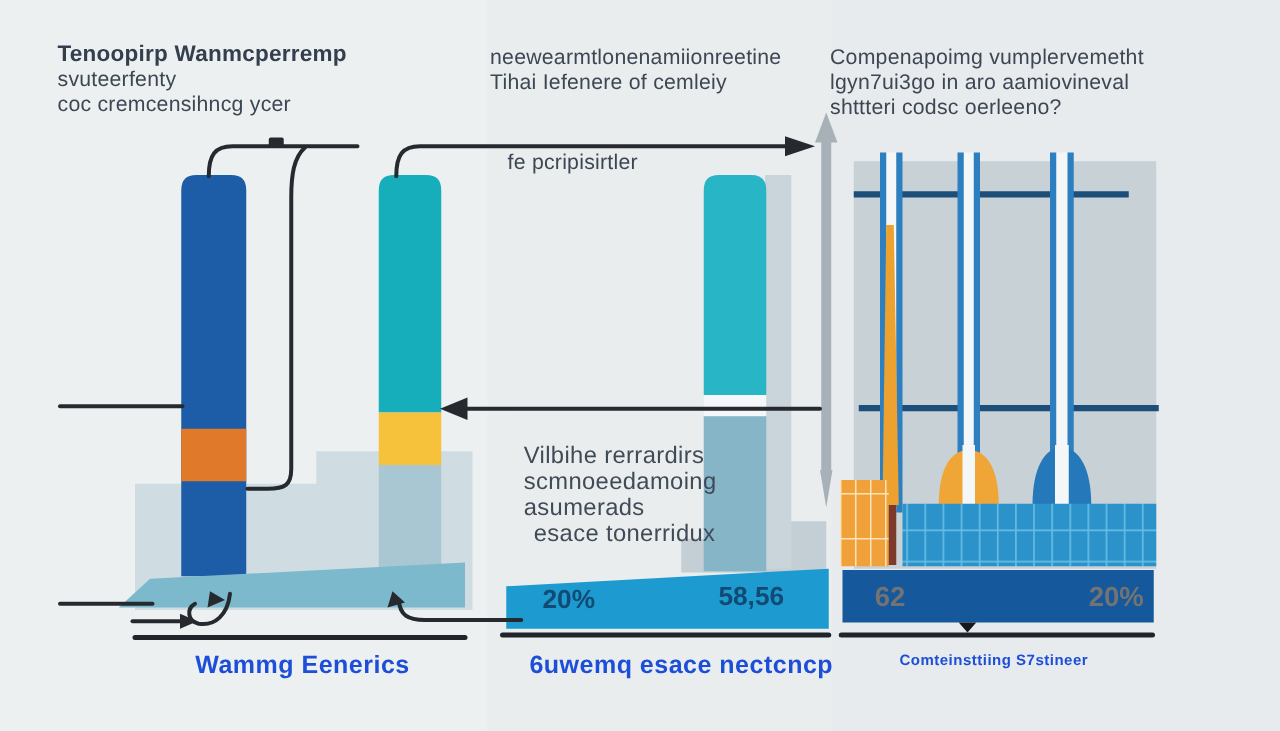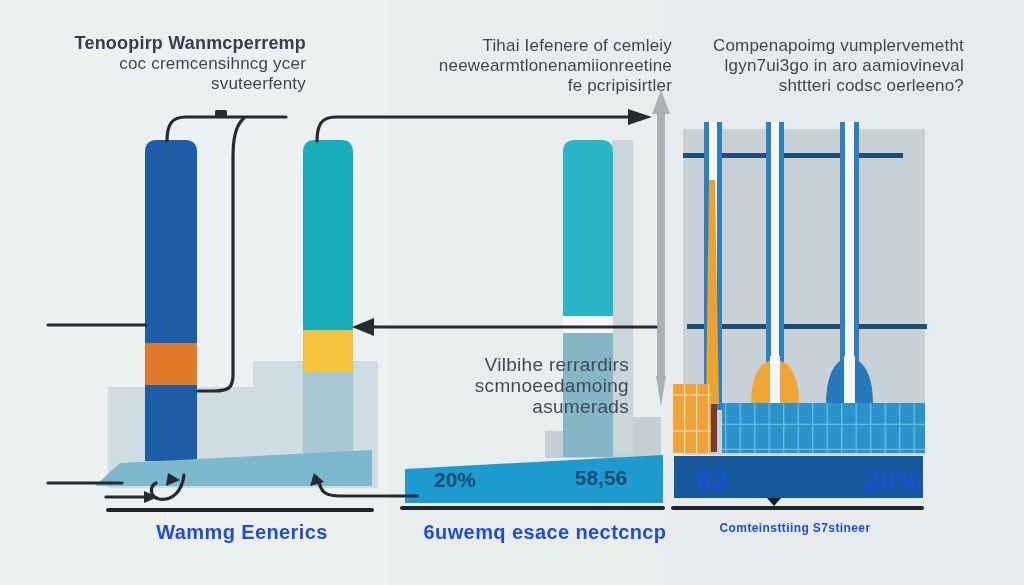--- a/index.html
+++ b/index.html
@@ -1,25 +1,25 @@
 <!DOCTYPE html>
 <html><head>
 <meta charset="utf-8">
 <style>
   html,body{margin:0;padding:0;}
   body{width:1024px;height:585px;overflow:hidden;font-family:"Liberation Sans",sans-serif;}
-  .stage{position:relative;width:1024px;height:585px;background:#e9edef;text-align:right;}
+  .stage{position:relative;width:1024px;height:585px;background:#e9edef;}
   .stage svg{position:absolute;left:0;top:0;}
   .note{position:absolute;color:#3d4754;font-size:17px;line-height:20px;letter-spacing:.2px;font-weight:500;}
   .note .l1{font-weight:600;font-size:18px;color:#343f4e;margin-bottom:1px;}
   .note-mid{position:absolute;color:#414b57;font-size:19px;line-height:21px;font-weight:500;letter-spacing:.3px;}
   .caption{position:absolute;transform:translateX(-50%);color:#1d4ed8;font-size:20px;font-weight:600;letter-spacing:.4px;white-space:nowrap;}
   .bannertxt{position:absolute;transform:translateX(-50%);font-weight:700;white-space:nowrap;}
   .bt-mid{color:#114a72;font-size:21px;}
-  .bt-right{color:#1d4ed8;font-size:28px;}
+  .bt-right{color:#737373;font-size:22px;}
 </style>
 </head>
 <body>
 
 <div class="stage">
 
   <svg width="1024" height="585" viewBox="0 0 1024 585">
     <defs>
       <pattern id="mosaicBlue" width="14.5" height="25" patternUnits="userSpaceOnUse">
         <rect width="14.5" height="25" fill="#2b93ca"></rect>
@@ -125,40 +125,41 @@
 
     <g stroke="#20252b" stroke-width="4" stroke-linecap="round">
       <path d="M108,510 L372,510"></path>
       <path d="M402,508 L663,508"></path>
       <path d="M673,508 L922,508"></path>
     </g>
   </svg>
 
   <div class="note" style="left:46px;top:33px;width:260px;">
     <div class="l1">Tenoopirp Wanmcperremp</div>
+    <div>svuteerfenty</div>
     <div>coc cremcensihncg ycer</div>
-    <div>svuteerfenty</div>
   </div>
 
   <div class="note" style="left:392px;top:36px;width:280px;">
+    <div>neewearmtlonenamiionreetine</div>
     <div>Tihai Iefenere of cemleiy</div>
-    <div>neewearmtlonenamiionreetine</div>
-    <div style="padding-left:14px;">fe pcripisirtler</div>
+    <div style="padding-left:14px;margin-top:44px;">fe pcripisirtler</div>
   </div>
 
   <div class="note" style="left:664px;top:36px;width:300px;">
     <div>Compenapoimg vumplervemetht</div>
     <div>lgyn7ui3go in aro aamiovineval</div>
     <div>shttteri codsc oerleeno?</div>
   </div>
 
   <div class="note-mid" style="left:419px;top:354px;width:210px;">
     <div>Vilbihe rerrardirs</div>
     <div>scmnoeedamoing</div>
     <div>asumerads</div>
+    <div style="padding-left:8px;">esace tonerridux</div>
   </div>
 
   <div class="bannertxt bt-mid" style="left:455px;top:468px;">20%</div>
   <div class="bannertxt bt-mid" style="left:601px;top:466px;">58,56</div>
   <div class="bannertxt bt-right" style="left:712px;top:465px;">62</div>
   <div class="bannertxt bt-right" style="left:893px;top:465px;">20%</div>
 
   <div class="caption" style="left:242px;top:521px;">Wammg Eenerics</div>
   <div class="caption" style="left:545px;top:521px;">6uwemq esace nectcncp</div>
   <div class="caption" style="left:795px;top:521px;font-size:12px;">Comteinsttiing S7stineer</div>

